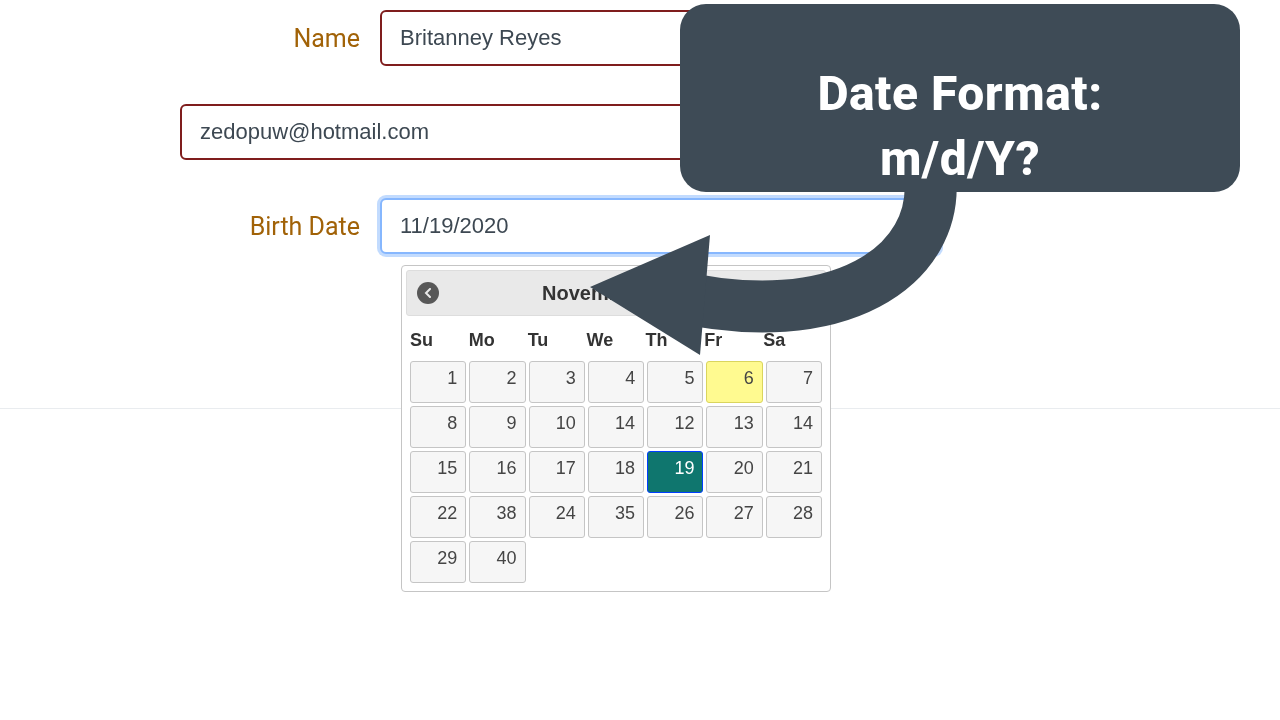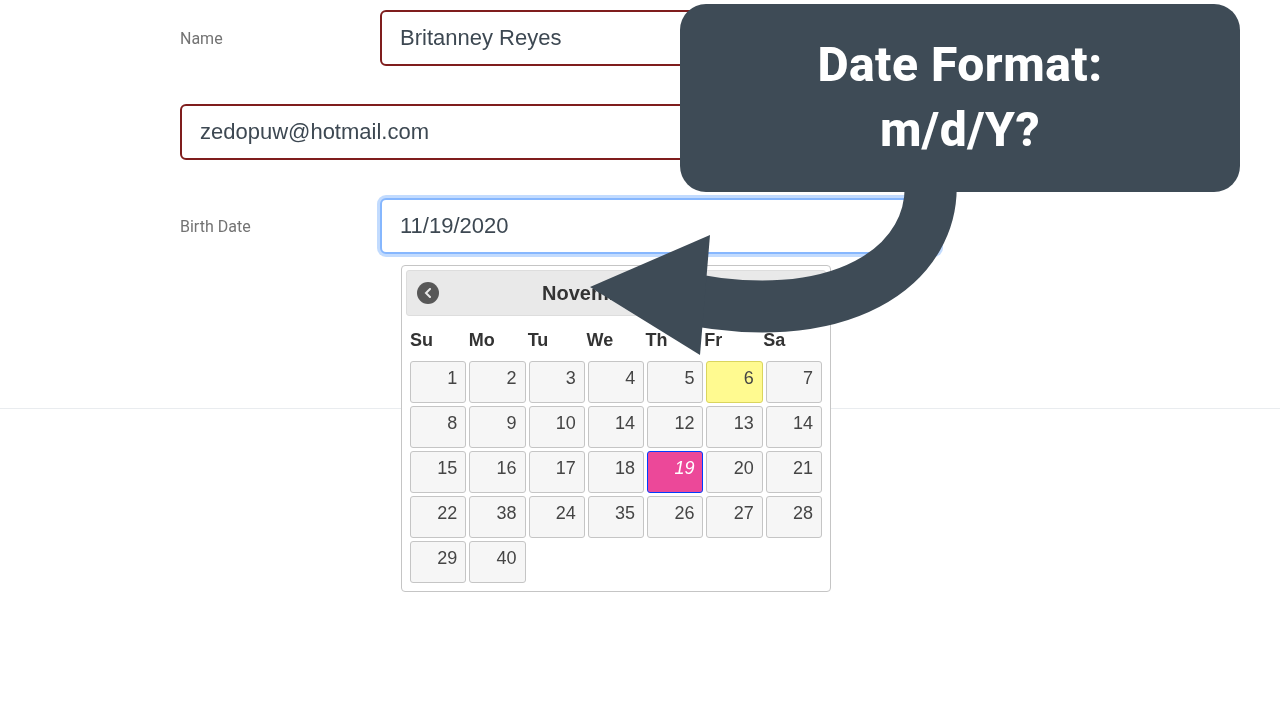--- a/index.html
+++ b/index.html
@@ -19,22 +19,23 @@
     height: 720px;
   }
   .form-row {
     display: flex;
     align-items: center;
     gap: 20px;
   }
   .form-row + .form-row { margin-top: 38px; }
   .label {
     width: 180px;
-    font-size: 16px;
-    color: #737373;
+    text-align: right;
+    font-size: 25px;
+    color: #a16207;
   }
   .input {
     width: 560px;
     height: 56px;
     border: 2px solid #7f1d1d;
     border-radius: 6px;
     font-size: 22px;
     padding: 8px 18px;
     color: #3d4852;
     background: #fff;
@@ -124,40 +125,39 @@
     padding: 6px 8px 0 0;
     cursor: pointer;
     border-radius: 3px;
   }
   .dp-day.today {
     background: #fffa90;
     border-color: #dad55e;
     color: #444;
   }
   .dp-day.selected {
-    background: #ec4899;
+    background: #0f766e;
     border-color: #003eff;
     color: #fff;
-    font-style: italic;
   }
   .dp-empty { visibility: hidden; }
 
   .callout {
     position: absolute;
     right: 40px;
     top: 4px;
     width: 560px;
     height: 188px;
     background: #3e4b56;
     color: #fff;
     border-radius: 26px;
     display: flex;
     flex-direction: column;
     align-items: center;
-    justify-content: center;
+    justify-content: flex-end;
     font-weight: 800;
     font-size: 48px;
     line-height: 1.35;
     letter-spacing: .5px;
     z-index: 10;
   }
   .arrow {
     position: absolute;
     left: 560px;
     top: 145px;

